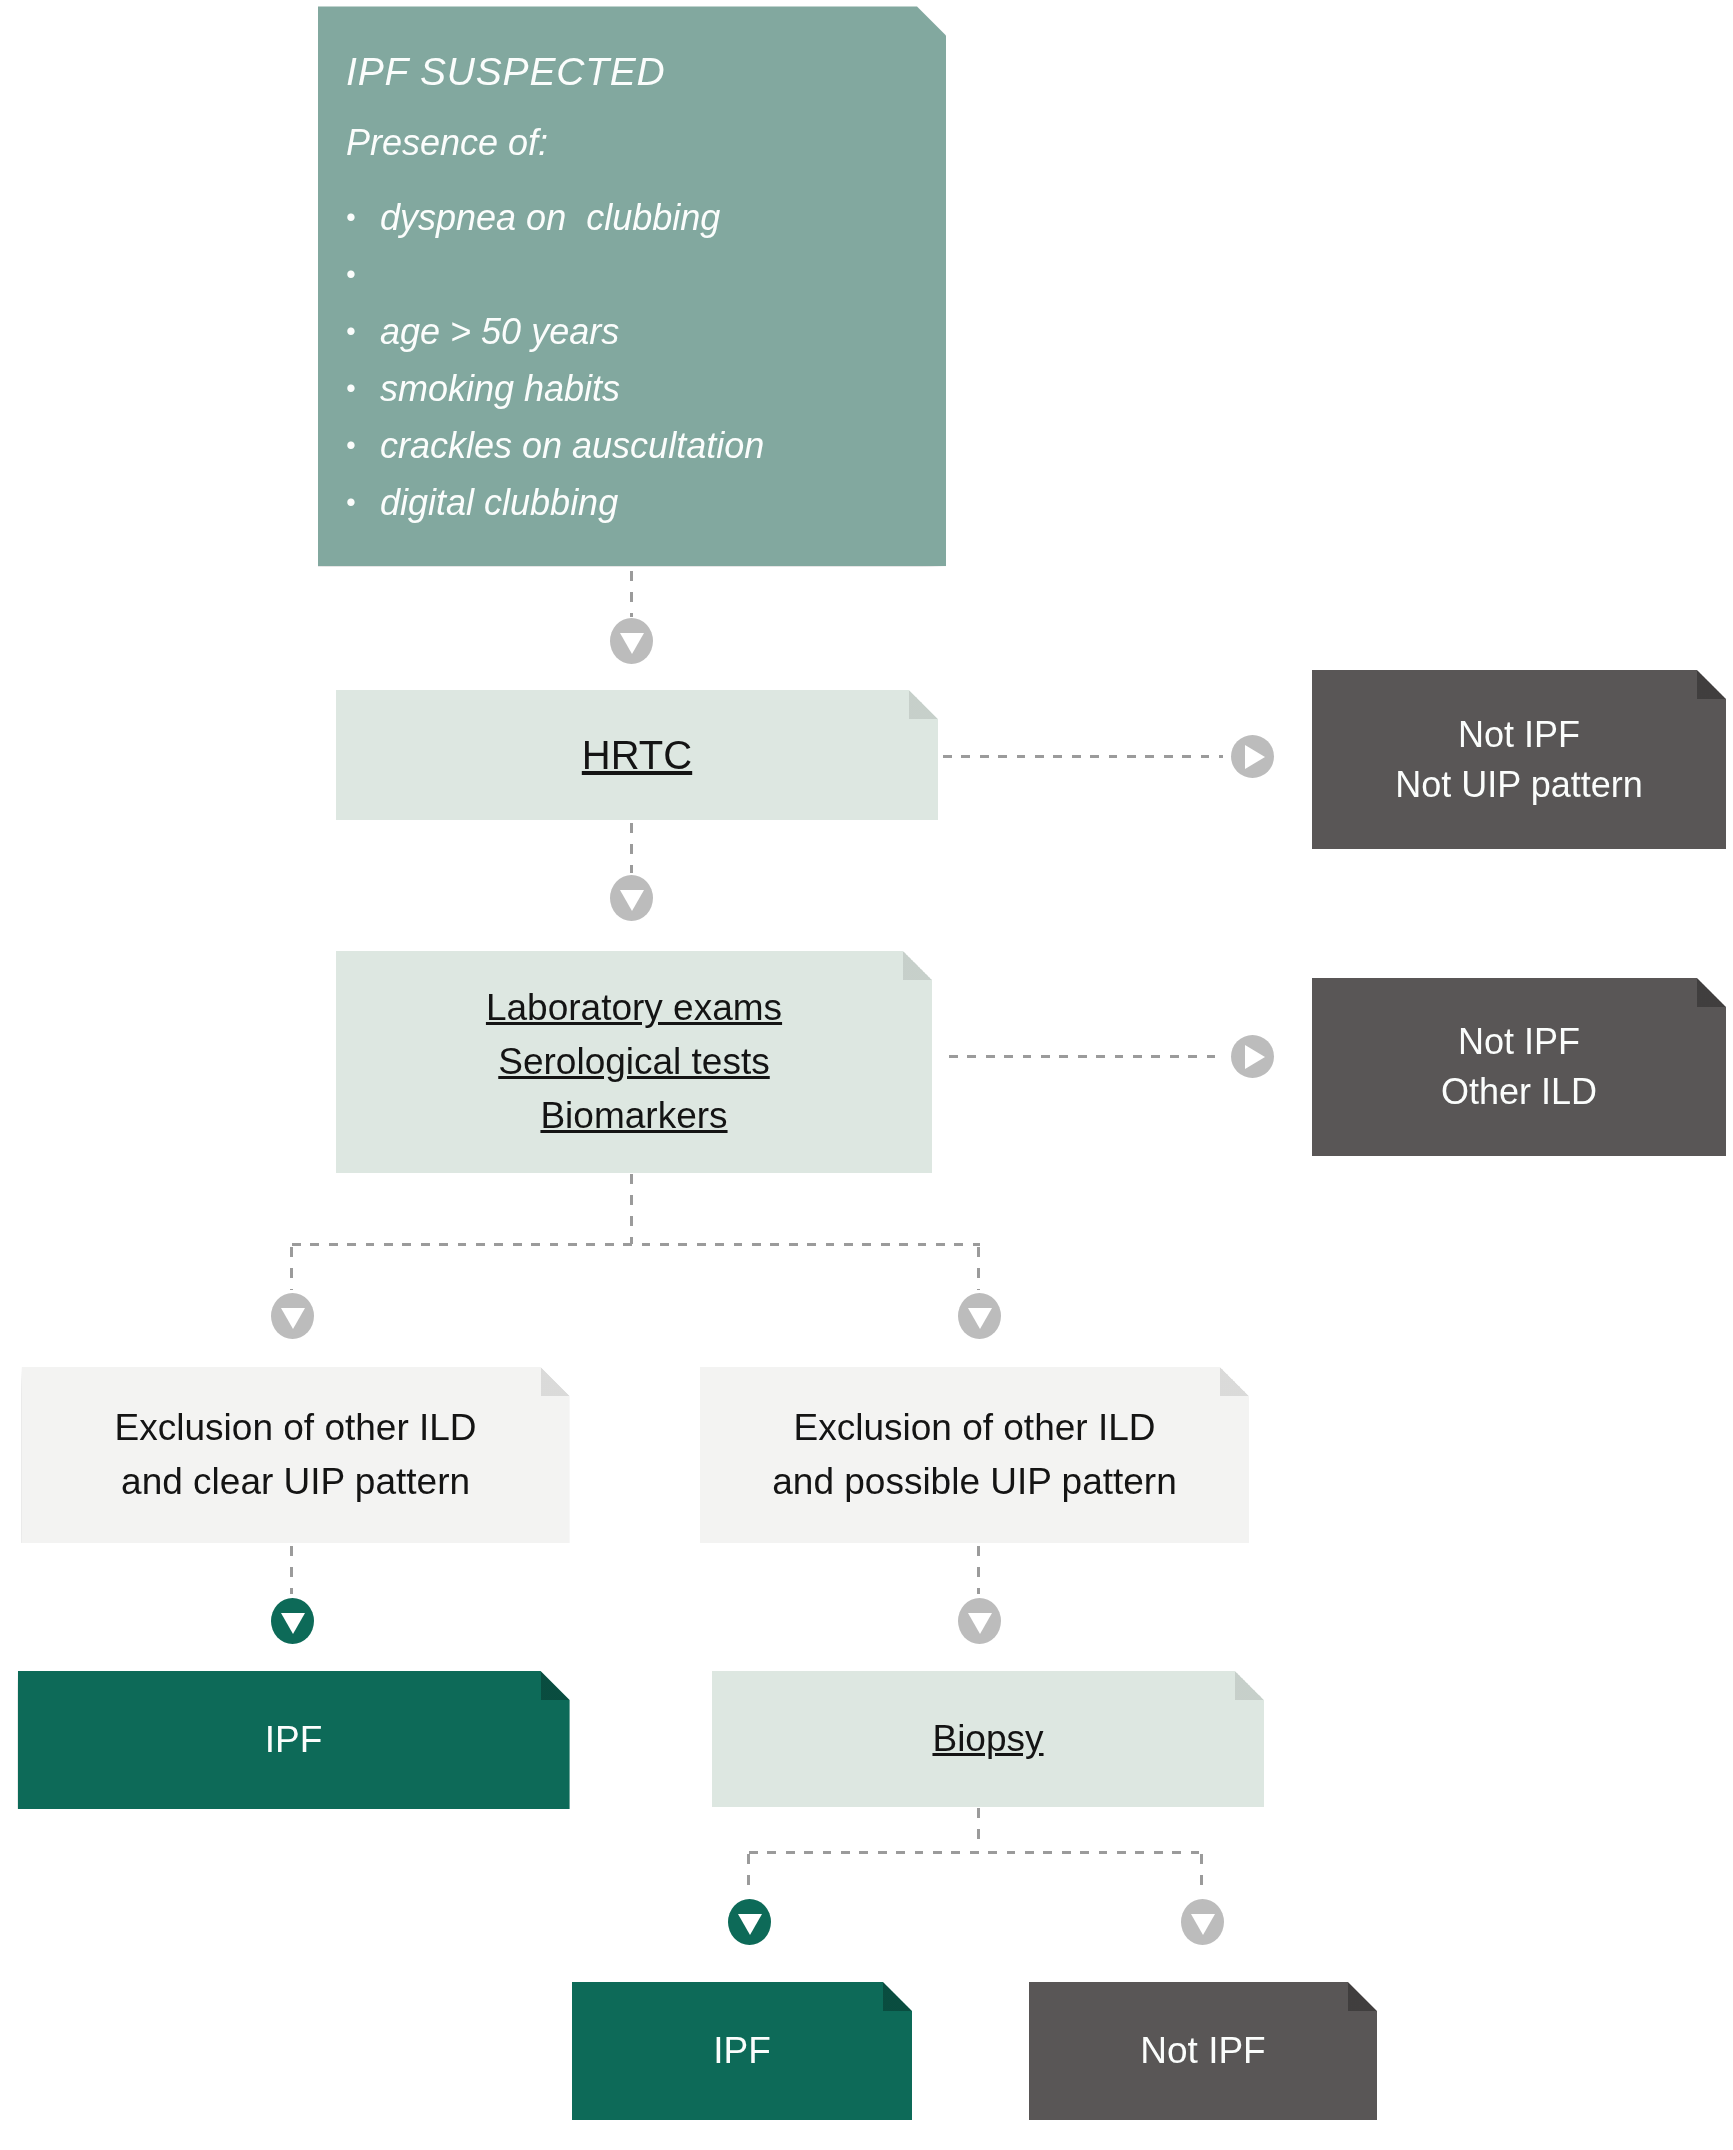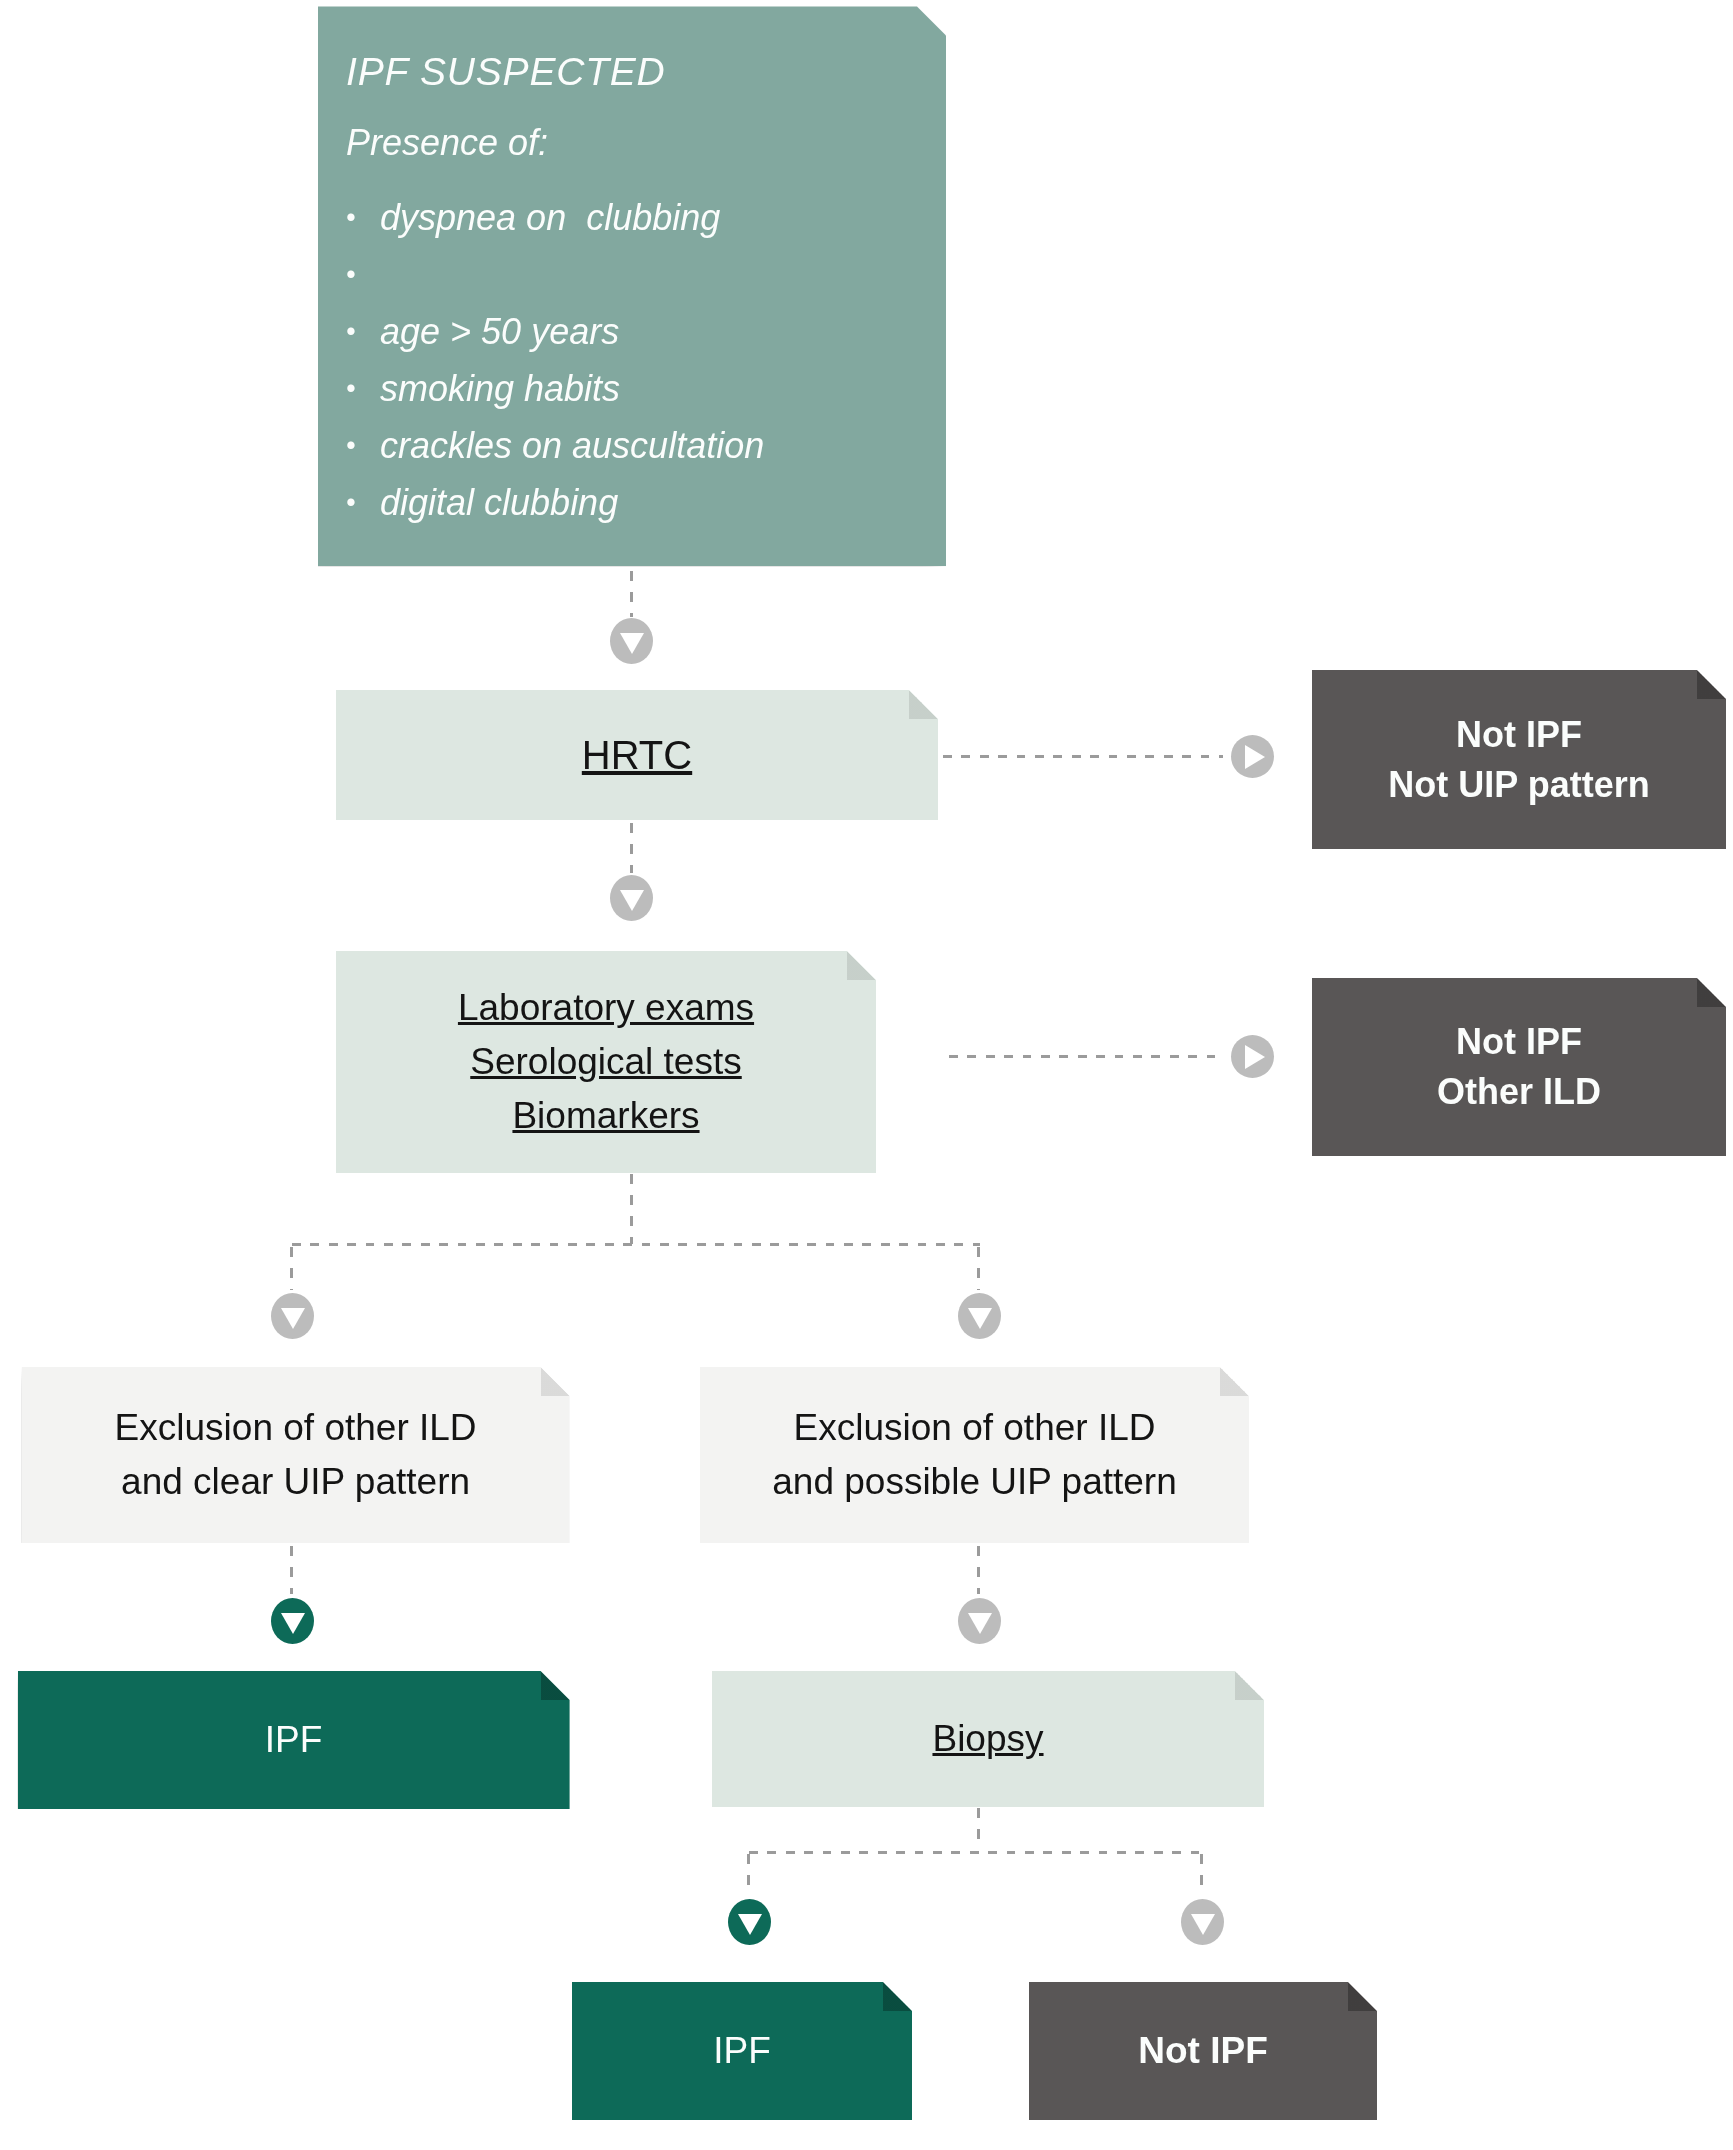--- a/index.html
+++ b/index.html
@@ -25,21 +25,21 @@
     filter:drop-shadow(-8px 9.6px 8px rgba(0,0,0,0.24));
     box-sizing:border-box;
   }
   .fold{position:absolute;top:0;right:0;width:29px;height:29px;pointer-events:none;}
   .fold.shade-dark{background:linear-gradient(45deg, rgba(0,0,0,0.28) 0 50%, transparent 50%);}
   .fold.shade-light{background:linear-gradient(45deg, rgba(0,0,0,0.10) 0 50%, transparent 50%);}
   .bg-sage{background:var(--sage);color:var(--text-light);}
   .bg-light{background:var(--light-green);color:var(--text-dark);text-decoration:underline;}
   .bg-pale{background:var(--pale-gray);color:var(--text-dark);}
   .bg-darkgreen{background:var(--dark-green);color:var(--text-light);}
-  .bg-darkgray{background:var(--dark-gray);color:var(--text-light);font-weight:bold;}
+  .bg-darkgray{background:var(--dark-gray);color:var(--text-light);}
   .center-text{display:flex;flex-direction:column;align-items:center;justify-content:center;text-align:center;}
   
   .suspected-inner{padding:42px 32px 0 28px;font-style:italic;}
   .suspected-title{font-size:39px;letter-spacing:0.8px;line-height:48px;}
   .suspected-subtitle{font-size:36px;line-height:45px;margin-top:24px;}
   .bullets{margin-top:24px;}
   .bullet-row{display:flex;align-items:flex-start;}
   .bullet-mark{width:34px;font-size:27px;line-height:57px;flex:0 0 34px;}
   .bullet-text{font-size:36px;line-height:57px;white-space:pre-wrap;}
   
@@ -116,21 +116,21 @@
     <div class="fold shade-dark"></div>
     <div class="line-md">Not IPF</div>
     <div class="line-md">Not UIP pattern</div>
   </div>
 
   <div class="vdash" style="left:630px;top:823px;height:50px;"></div>
   <div class="arrow gray" style="left:610px;top:875px;">
       <div class="tri-down"></div>
     </div>
 
-  <div class="box bg-light center-text" style="left:336px;top:951px;width:540px;height:222px;text-align:center;">
+  <div class="box bg-light center-text" style="left:336px;top:951px;width:596px;height:222px;text-align:center;">
     <div class="fold shade-light"></div>
     <div class="line-lg">Laboratory exams</div>
     <div class="line-lg">Serological tests</div>
     <div class="line-lg">Biomarkers</div>
   </div>
 
   <div class="hdash" style="left:949px;top:1055px;width:274px;"></div>
   <div class="arrow gray" style="left:1231px;top:1035px;width:43px;height:43px;">
       <div class="tri-right"></div>
     </div>

